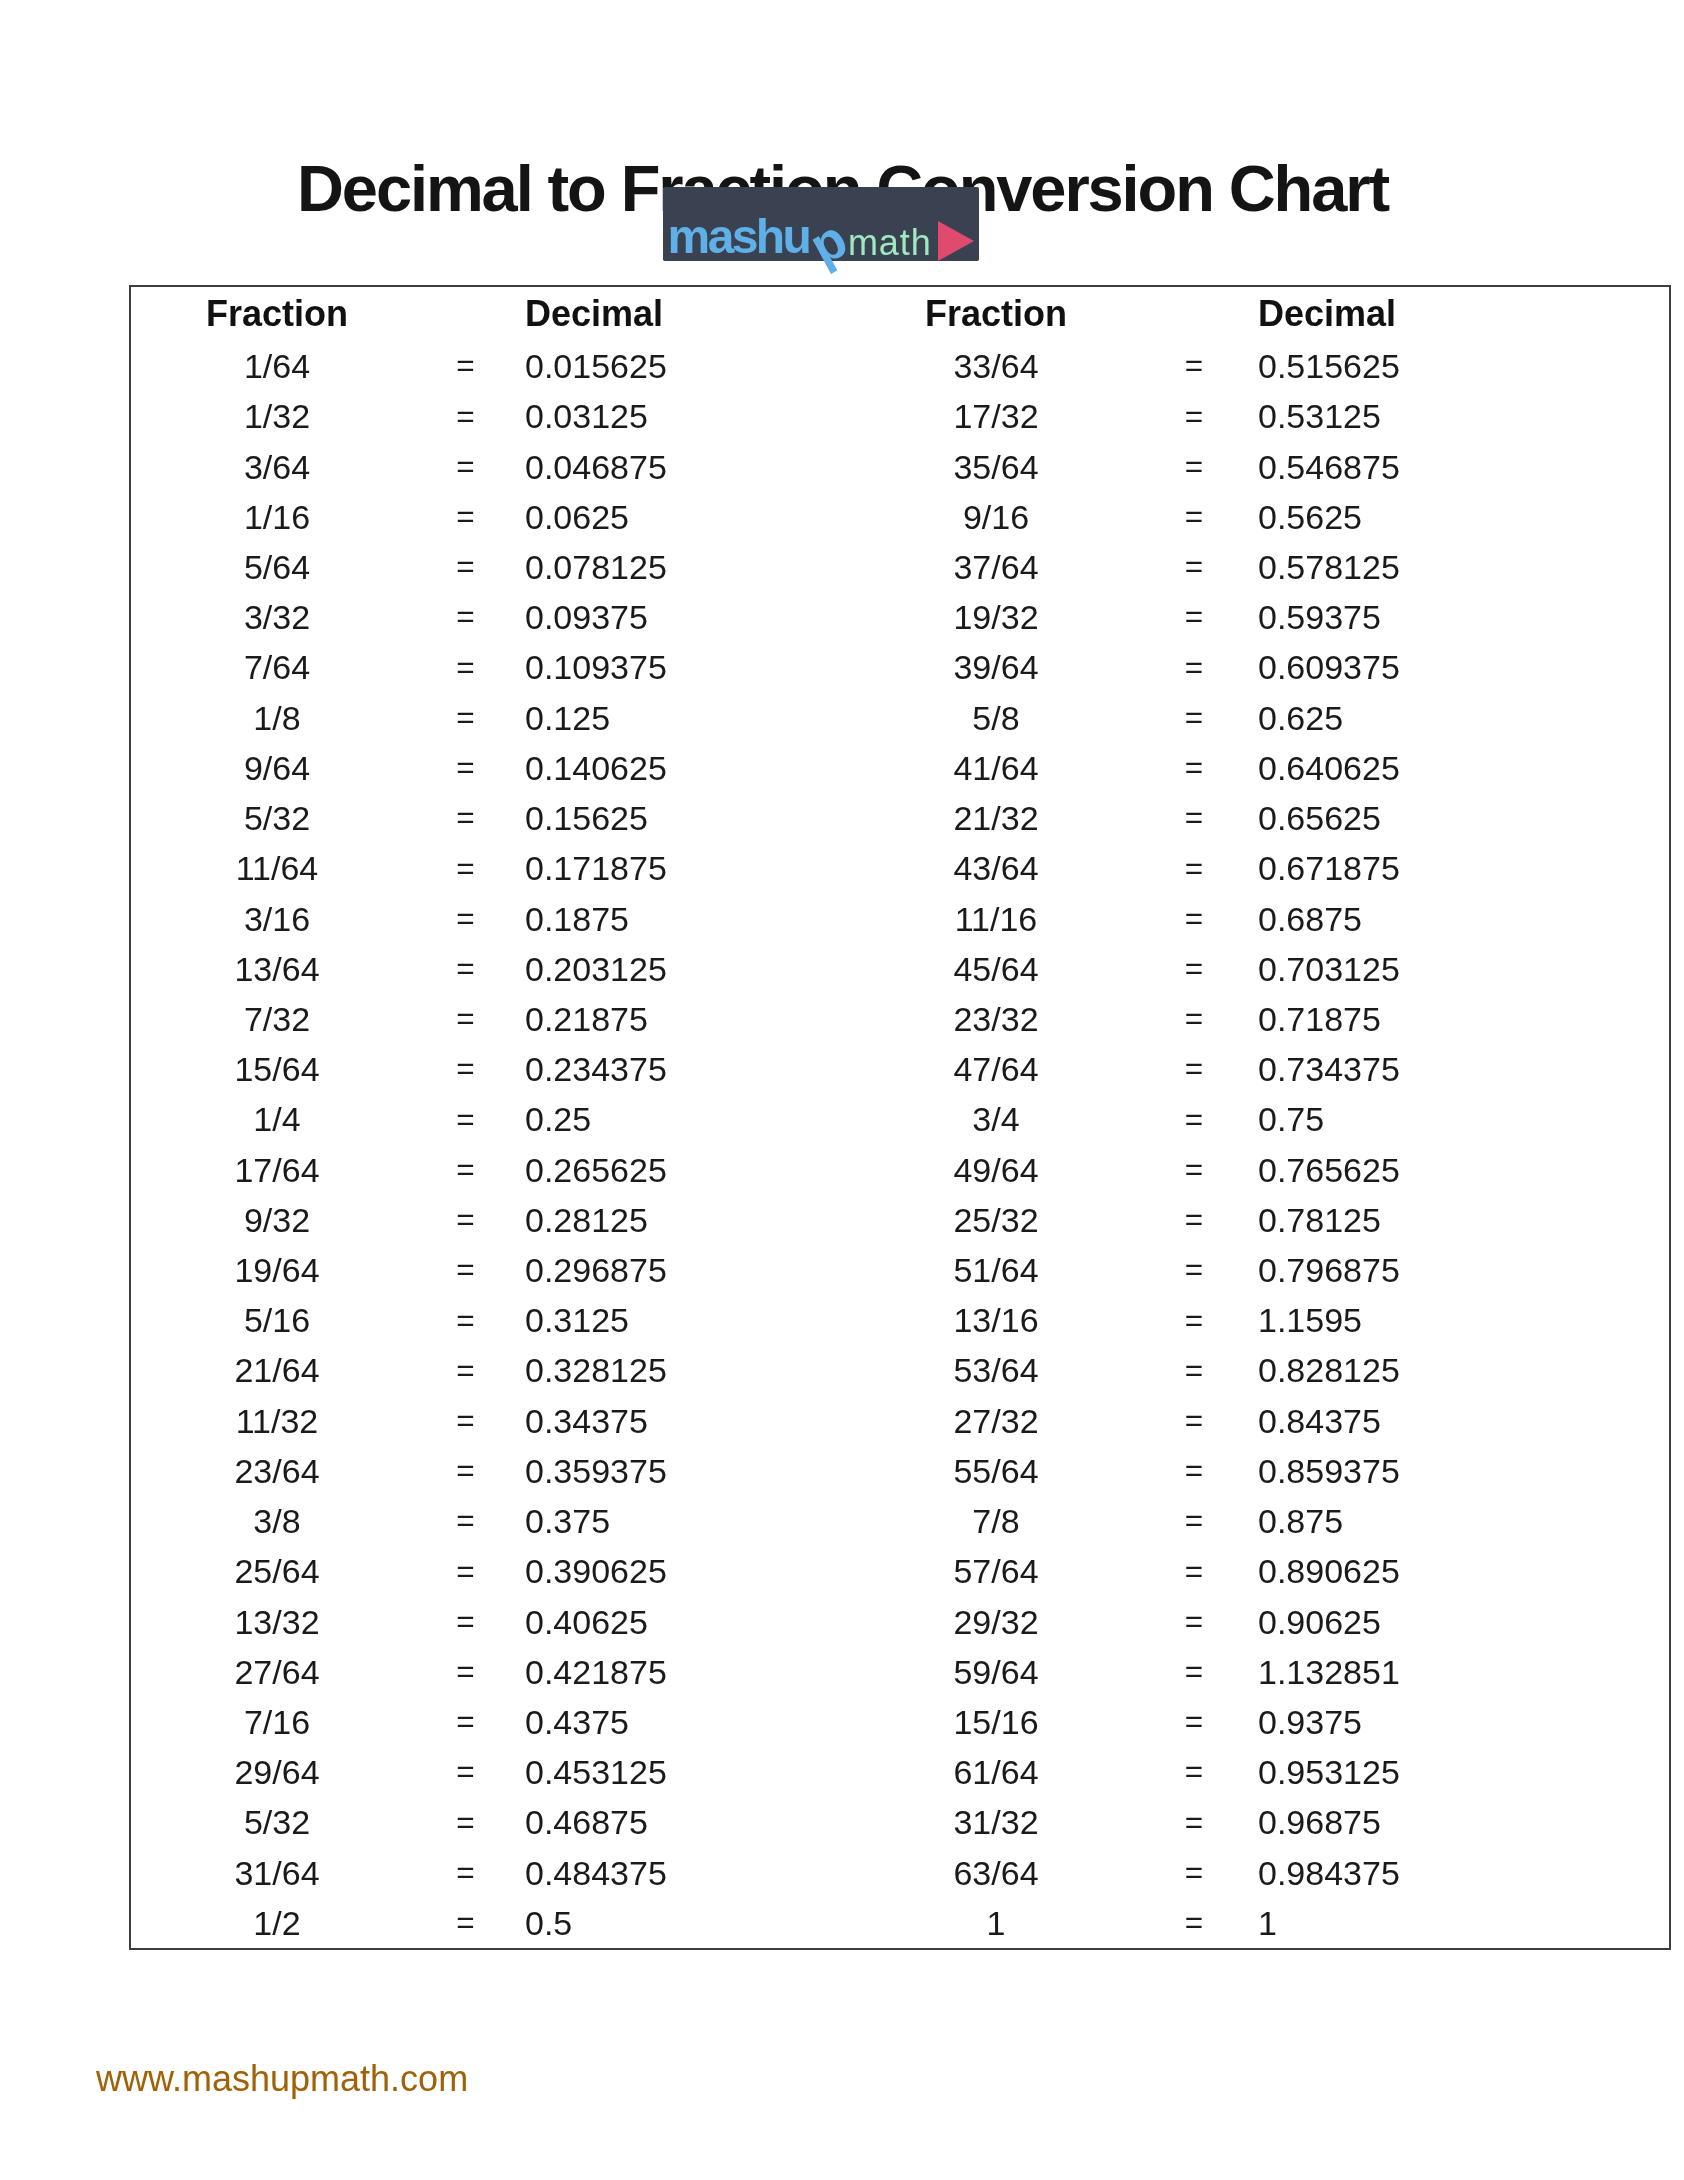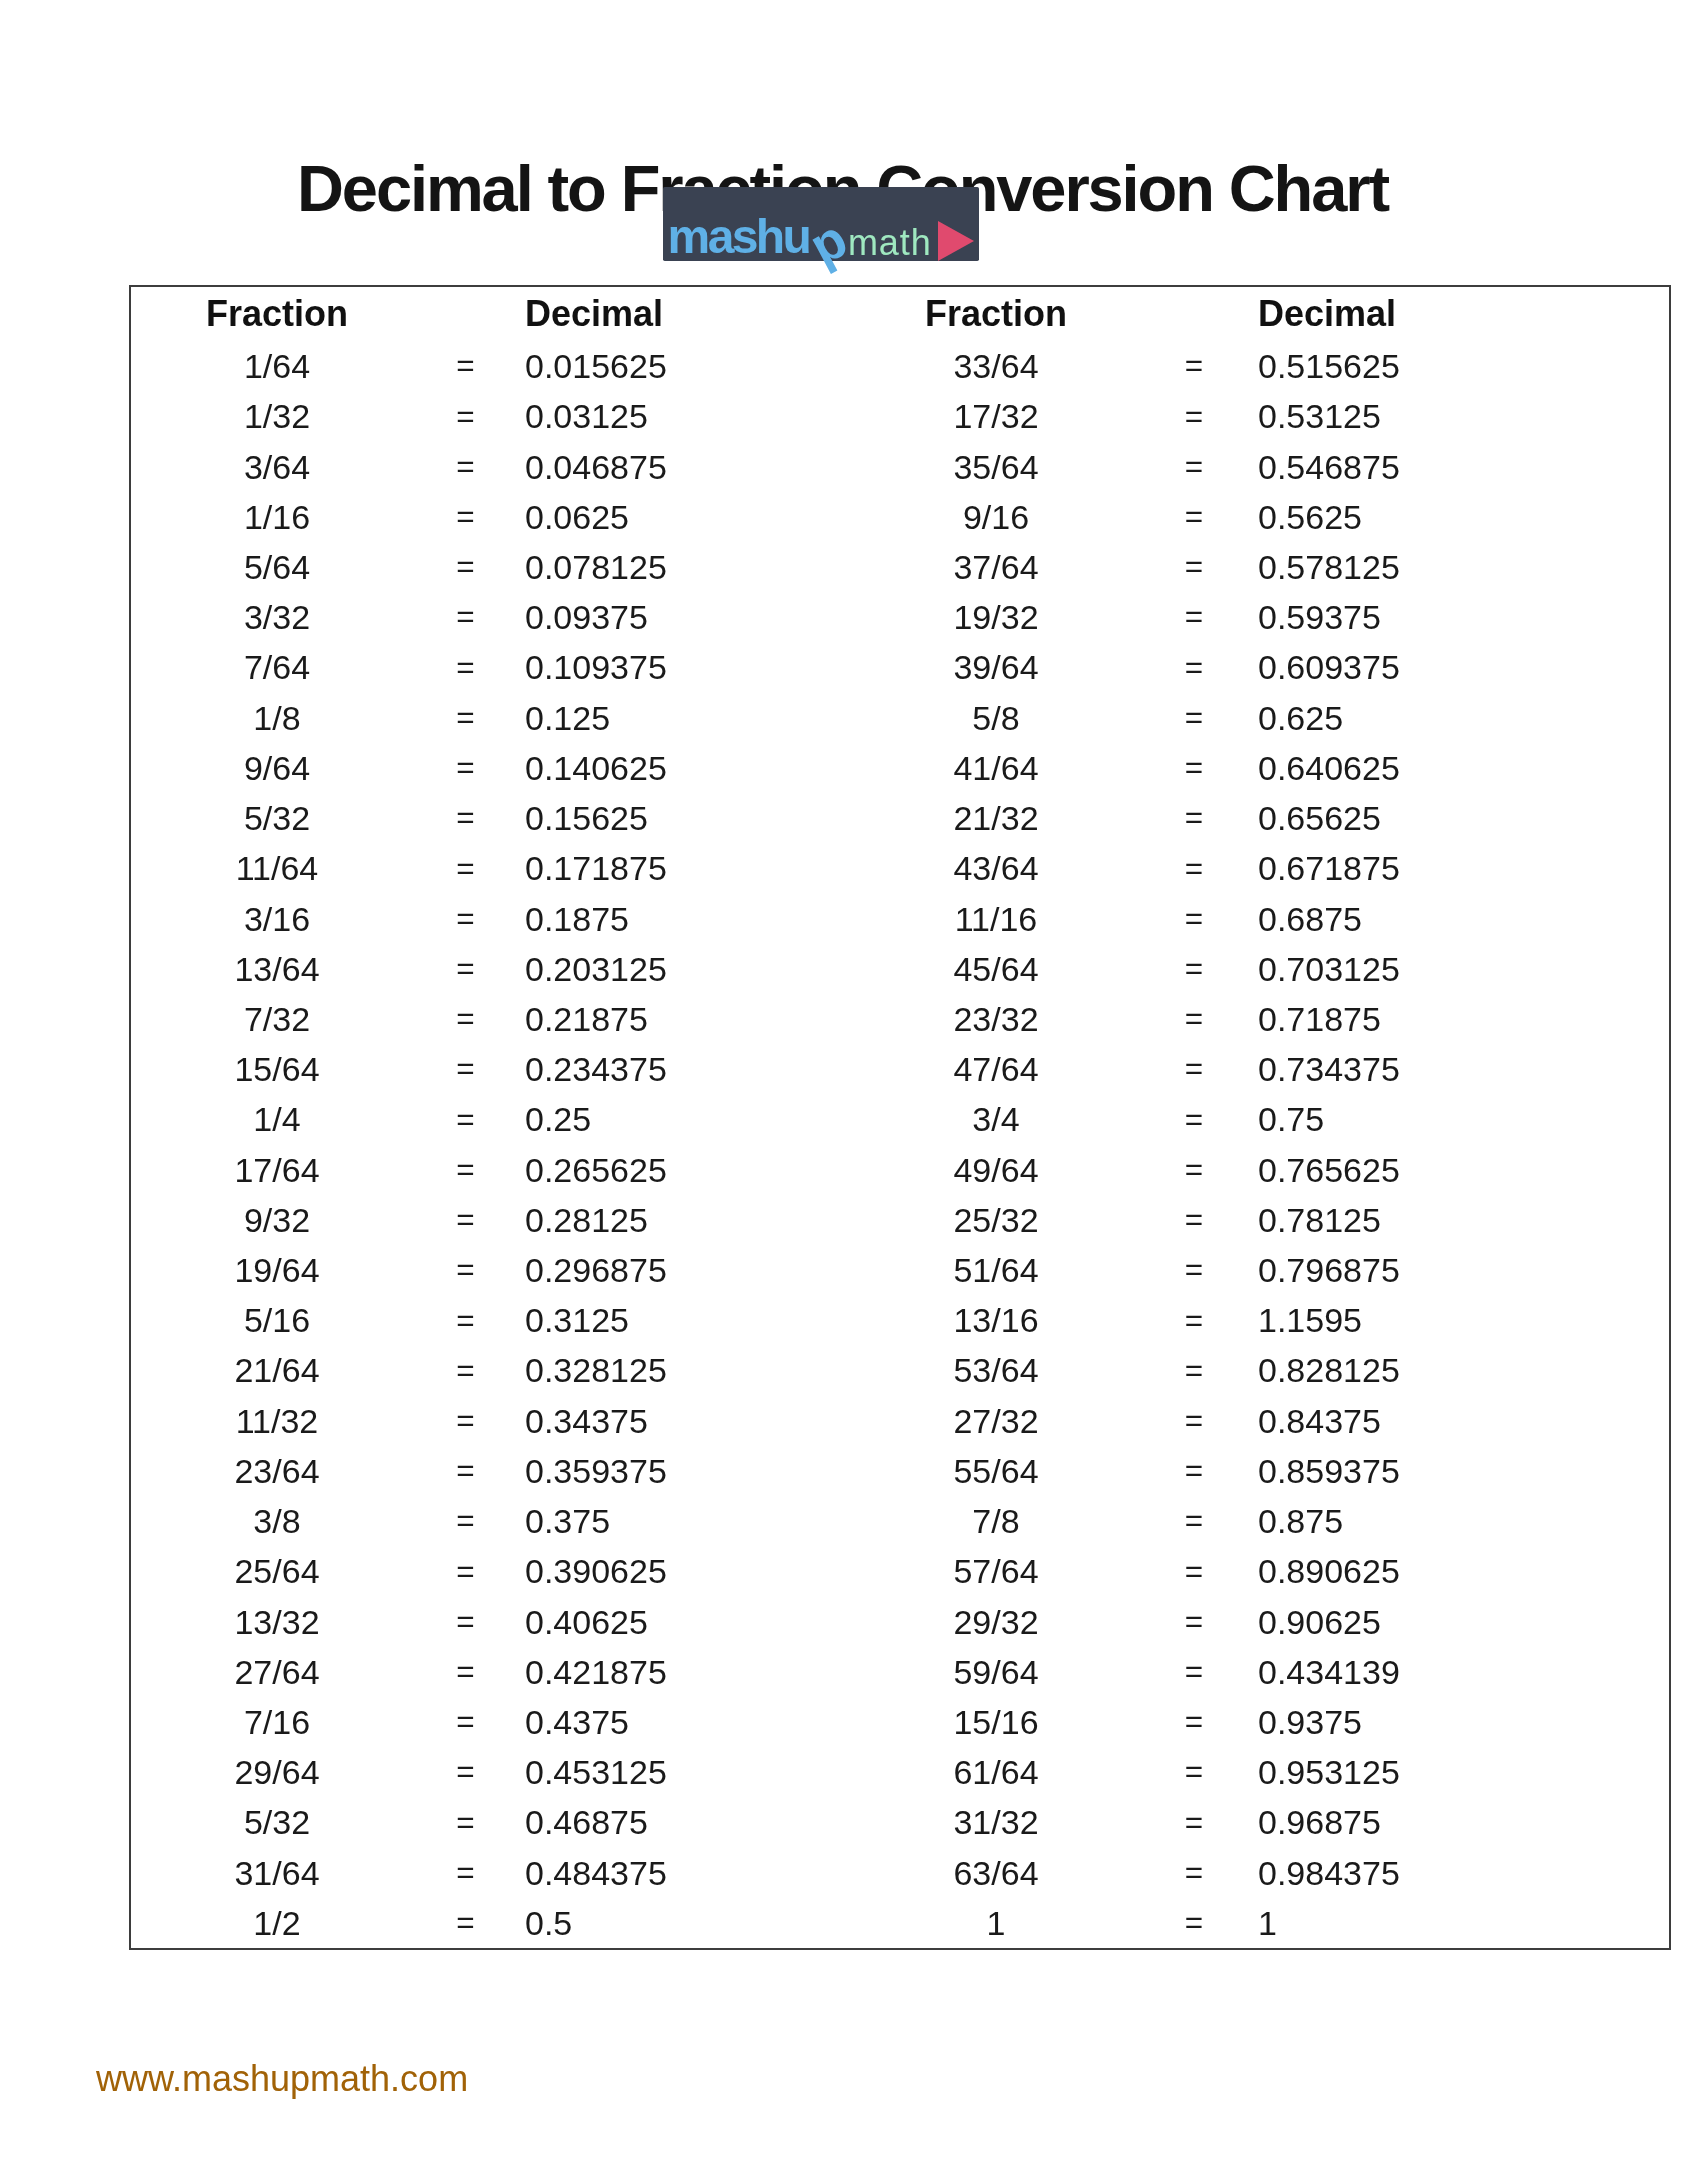--- a/index.html
+++ b/index.html
@@ -246,21 +246,21 @@
     <div class="cell col-eq">=</div>
     <div class="cell col-dec">0.40625</div>
     <div class="cell col-frac">29/32</div>
     <div class="cell col-eq">=</div>
     <div class="cell col-dec">0.90625</div>
     <div class="cell col-frac">27/64</div>
     <div class="cell col-eq">=</div>
     <div class="cell col-dec">0.421875</div>
     <div class="cell col-frac">59/64</div>
     <div class="cell col-eq">=</div>
-    <div class="cell col-dec">0.434139</div>
+    <div class="cell col-dec">1.132851</div>
     <div class="cell col-frac">7/16</div>
     <div class="cell col-eq">=</div>
     <div class="cell col-dec">0.4375</div>
     <div class="cell col-frac">15/16</div>
     <div class="cell col-eq">=</div>
     <div class="cell col-dec">0.9375</div>
     <div class="cell col-frac">29/64</div>
     <div class="cell col-eq">=</div>
     <div class="cell col-dec">0.453125</div>
     <div class="cell col-frac">61/64</div>

